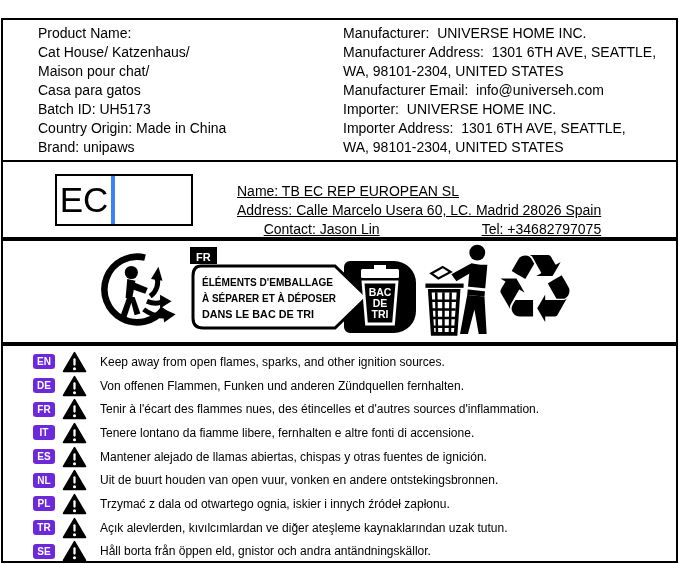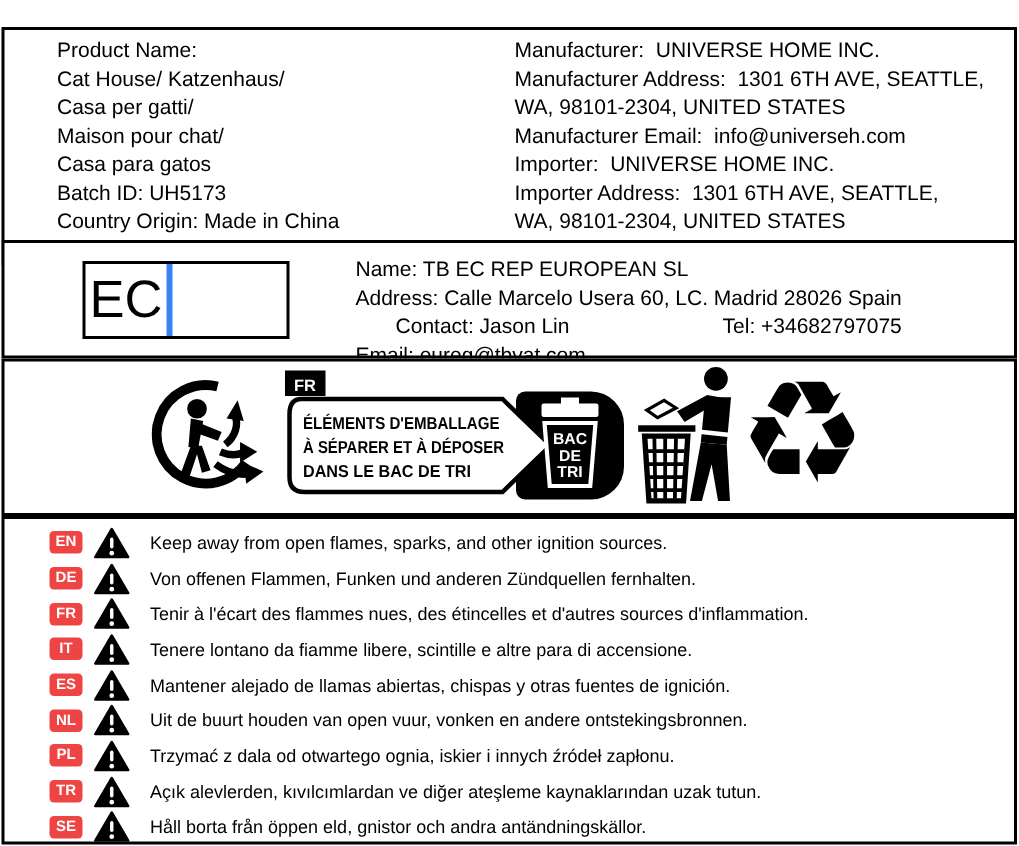--- a/index.html
+++ b/index.html
@@ -17,53 +17,52 @@
   .tline{white-space:pre;font-size:14px;line-height:19px;}
 
   #product-block{position:absolute;left:35px;top:4px;}
   #manufacturer-block{position:absolute;left:340px;top:4px;}
 
   
   #ecrep-symbol{position:absolute;left:52px;top:12px;width:138px;height:52px;border:2px solid #000;display:flex;box-sizing:border-box;}
   .ecrep-cell{display:flex;align-items:center;justify-content:center;font-size:35px;font-weight:400;}
   #ecrep-ec{width:58px;border-right:4px solid #3b82f6;box-sizing:border-box;}
   #ecrep-rep{flex:1;}
-  #ecrep-text{position:absolute;left:234px;top:8px;}
+  #ecrep-text{position:absolute;left:234px;top:20px;text-decoration:underline;}
   .contact-row{display:flex;justify-content:flex-end;}
   .contact-span{width:218px;display:inline-block;}
 
   
   #sec-icons .icon{position:absolute;}
   #triman-icon{left:98px;top:10px;}
   #infotri-icon{left:186px;top:4px;}
   #tidyman-icon{left:421px;top:2px;}
   #recycle-box{left:487px;top:2px;width:90px;height:92px;display:flex;align-items:center;justify-content:center;}
   #recycle-glyph{font-family:"DejaVu Sans", sans-serif;font-size:95px;line-height:92px;color:#000;}
 
   
   #warn-list{padding-top:4px;}
   .wrow{display:flex;align-items:center;height:23.7px;padding-left:30px;}
-  .lang-badge{width:22px;height:15px;background:#ef4444;color:#fff;border-radius:3px;
+  .lang-badge{width:22px;height:15px;background:#6d28d9;color:#fff;border-radius:3px;
     font-size:10px;font-weight:bold;display:flex;align-items:center;justify-content:center;flex:none;}
   .warn-tri{margin-left:7px;flex:none;}
   .wtext{font-size:12px;margin-left:13px;white-space:pre;}
 
   svg text{font-family:"Liberation Sans", sans-serif;}
   .infotri-line{font-size:11.5px;font-weight:bold;fill:#000;}
   .bin-line{font-size:10.5px;font-weight:bold;fill:#fff;text-anchor:middle;}
   .fr-tab-text{font-size:11px;font-weight:bold;fill:#fff;}
 </style>
 </head>
 <body>
 
 <div class="sec" id="sec-top">
   <div id="product-block">
     <div class="tline">Product Name:</div>
     <div class="tline">Cat House/ Katzenhaus/</div>
-    <div class="tline">Casa per gatti/</div>
     <div class="tline">Maison pour chat/</div>
     <div class="tline">Casa para gatos</div>
     <div class="tline">Batch ID: UH5173</div>
     <div class="tline">Country Origin: Made in China</div>
     <div class="tline">Brand: unipaws</div>
   </div>
   <div id="manufacturer-block">
     <div class="tline">Manufacturer:  UNIVERSE HOME INC.</div>
     <div class="tline">Manufacturer Address:  1301 6TH AVE, SEATTLE,</div>
     <div class="tline">WA, 98101-2304, UNITED STATES</div>
@@ -173,21 +172,21 @@
           <use href="#warn-tri-shape"></use>
         </svg>
       <span class="wtext">Tenir à l'écart des flammes nues, des étincelles et d'autres sources d'inflammation.</span>
     </div>
 
     <div class="wrow">
       <span class="lang-badge">IT</span>
       <svg class="warn-tri" width="25" height="22" viewBox="0 0 30 27">
           <use href="#warn-tri-shape"></use>
         </svg>
-      <span class="wtext">Tenere lontano da fiamme libere, scintille e altre para di accensione.</span>
+      <span class="wtext">Tenere lontano da fiamme libere, fernhalten e altre fonti di accensione.</span>
     </div>
 
     <div class="wrow">
       <span class="lang-badge">ES</span>
       <svg class="warn-tri" width="25" height="22" viewBox="0 0 30 27">
           <use href="#warn-tri-shape"></use>
         </svg>
       <span class="wtext">Mantener alejado de llamas abiertas, chispas y otras fuentes de ignición.</span>
     </div>
 

